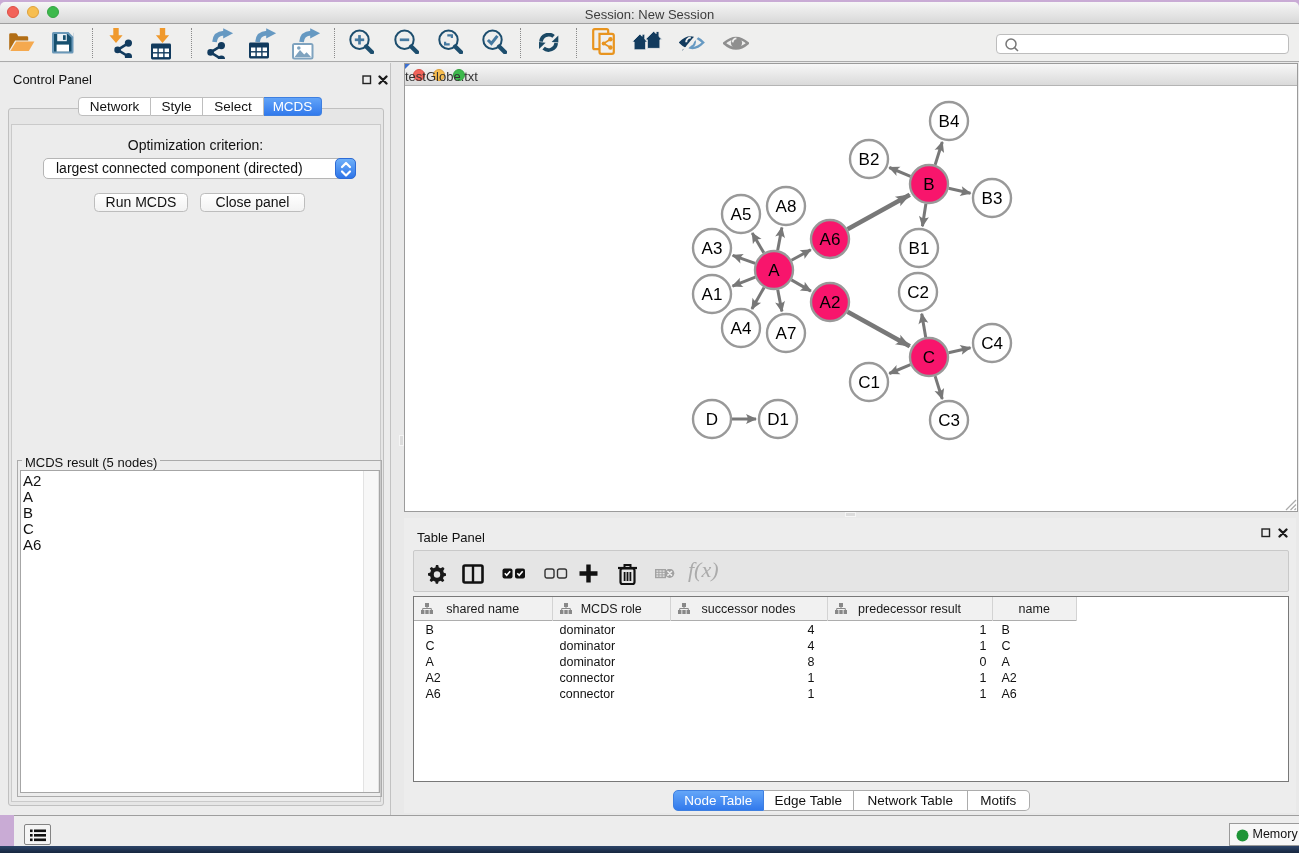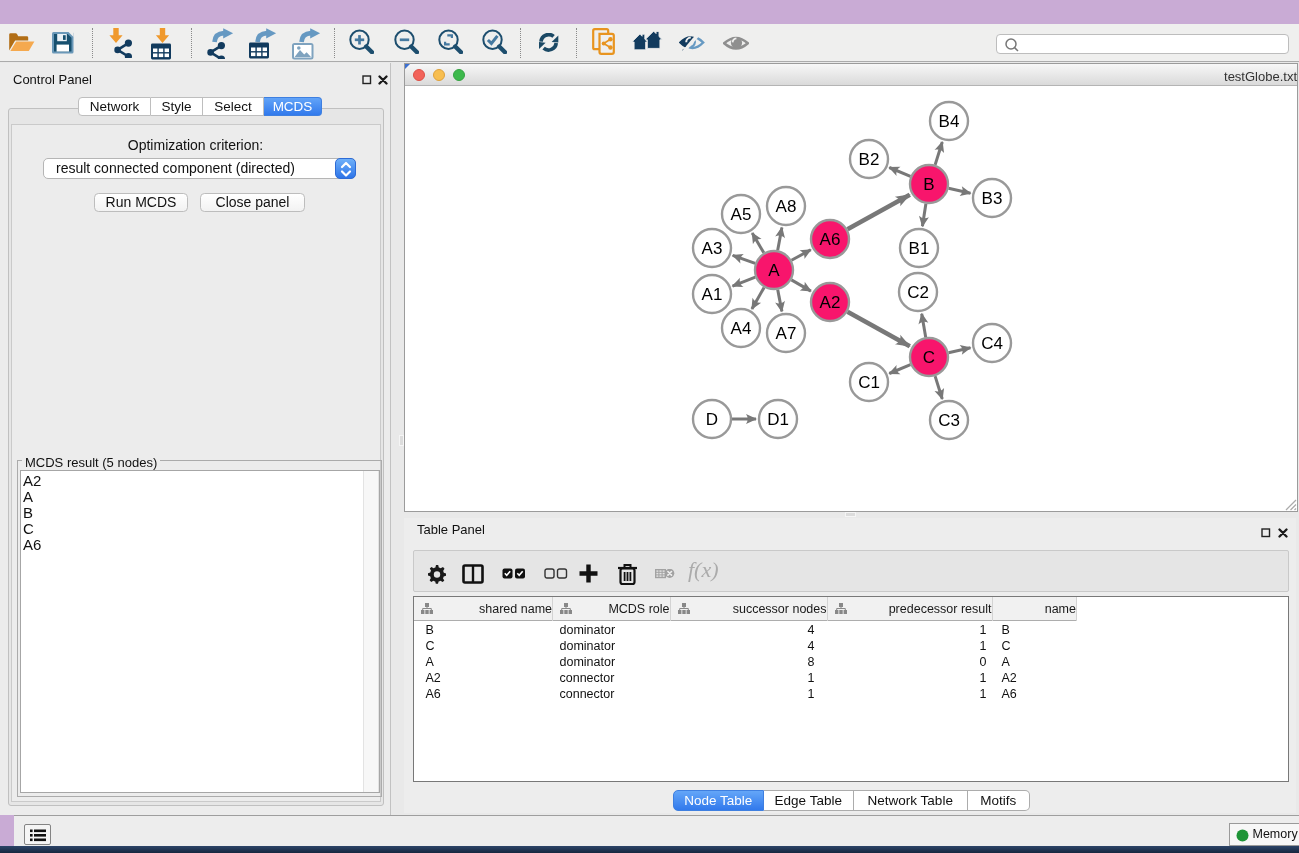--- a/index.html
+++ b/index.html
@@ -22,42 +22,48 @@
 #optlabel{position:absolute;left:0;top:73.5px;width:391px;text-align:center;font-size:14px;color:#111}
 #dropdown{position:absolute;left:43px;top:95px;width:313px;height:21px;background:#fff;border:1px solid #B5B5B5;border-radius:5px;font-size:14px;line-height:19px;color:#111;padding-left:12px}
 #ddcap{position:absolute;left:335px;top:95px;width:21px;height:21px;background:linear-gradient(#6FB0F9,#2D74E8);border-radius:5px;border:1px solid #2D6BD6}
 .btn{position:absolute;height:19px;background:linear-gradient(#FFFFFF,#F2F2F2);border:1px solid #BDBDBD;border-radius:4.5px;font-size:14px;text-align:center;line-height:17px;color:#111}
 #fieldset{position:absolute;left:17px;top:397px;width:365px;height:337px;border:1px solid #ABABAB}
 #fslegend{position:absolute;left:22px;top:391.5px;background:#ECECEC;padding:0 3px;font-size:13px;color:#111}
 #mcdslist{position:absolute;left:20px;top:406.5px;width:360px;height:323px;background:#fff;border:1px solid #A6A6A6;font-size:15px;line-height:16px;color:#111;padding:2px 0 0 2px}
 #mcdssb{position:absolute;left:363px;top:407.5px;width:16px;height:321px;background:#F7F7F7;border-left:1px solid #E3E3E3;border-right:1px solid #E3E3E3}
 #netwin{position:absolute;left:404px;top:63px;width:894px;height:449px;background:#fff;border:1px solid #9B9B9B}
 #nettb{position:absolute;left:0;top:0;width:892px;height:22px;background:linear-gradient(#F7F7F7,#DADADA);border-bottom:1px solid #B4B4B4}
-#nettitle{position:absolute;top:5px;width:100%;text-align:right;font-size:13px;color:#333}
+#nettitle{position:absolute;top:5px;width:100%;text-align:left;font-size:13px;color:#333}
 #tp{position:absolute;left:404px;top:518px;width:892px;height:295px;background:#EDEDED}
-#tphead{position:absolute;left:13px;top:4px;font-size:13px;color:#111}
+#tphead{position:absolute;left:13px;top:12px;font-size:13px;color:#111}
 #tptoolbar{position:absolute;left:8.5px;top:31.5px;width:876px;height:42px;background:#E5E5E5;border:1px solid #C9C9C9;border-radius:2px}
 #tbl{position:absolute;left:8.5px;top:77.5px;width:876px;height:186px;background:#fff;border:1px solid #787878}
 #tblhdr{position:absolute;left:0;top:0;width:663.5px;height:24px;background:#F1F1F1;border-bottom:1px solid #ADADAD}
 .hcell{position:absolute;top:0;height:24px;border-right:1px solid #D3D3D3}
-.htxt{position:absolute;top:5px;width:100%;text-align:right;font-size:12.5px;color:#1a1a1a}
+.htxt{position:absolute;top:5px;width:100%;text-align:center;font-size:12.5px;color:#1a1a1a}
 .trow{position:absolute;font-size:12.5px;color:#111;height:16px;line-height:16px}
 #btabs{position:absolute;left:268.5px;top:271.5px;height:21px;display:flex}
 .btab{height:21px;border:1px solid #ACACAC;border-left:none;background:#fff;color:#111;font-size:13.5px;text-align:center;line-height:19px}
 .btab.first{border-left:1px solid #ACACAC;border-radius:5px 0 0 5px}
 .btab.last{border-radius:0 5px 5px 0}
 .btab.sel{background:linear-gradient(#64A6F8,#3179EC);color:#fff;border-color:#3E7FE0}
 #statusbar{position:absolute;left:14px;top:815px;width:1299px;height:31px;background:#EDEDED;border-top:1px solid #9E9E9E}
 #listbtn{position:absolute;left:10px;top:8px;width:27px;height:21px;background:#F5F5F5;border:1px solid #848484;border-radius:2px}
 #membtn{position:absolute;left:1214.5px;top:7px;width:74.5px;height:23px;background:#F7F7F7;border:1px solid #9A9A9A;font-size:12.5px;line-height:21px;color:#111}
 #navy{position:absolute;left:0;top:846px;width:1299px;height:7px;background:linear-gradient(#2C4468,#16263E)}
 #search{position:absolute;left:996px;top:9.5px;width:293px;height:20px;background:#fff;border:1px solid #BDBDBD;border-radius:4px}
 </style></head>
 <body>
 <div id="app">
+<div id="titlebar">
+  <div class="tl" style="left:7px;top:4px;background:#F2635A;border:1px solid #DD4F45"></div>
+  <div class="tl" style="left:27px;top:4px;background:#F7BE50;border:1px solid #DFA13B"></div>
+  <div class="tl" style="left:47px;top:4px;background:#3DB94C;border:1px solid #35A343"></div>
+  <div id="title">Session: New Session</div>
+</div>
 <div id="toolbar">
 <svg class="abs" style="left:8.5px;top:9px" width="26" height="19" viewBox="0 0 26 19">
         <path d="M0.2,17.6 L0.2,1.6 Q0.2,0.2 1.6,0.2 L6.6,0.2 Q7.6,0.2 8,1 L9.2,3.2 L17.8,3.2 Q19.2,3.2 19.2,4.6 L19.2,7.6 L6.1,7.6 Z" fill="#B26E15"></path>
         <path d="M1.3,18 L7.2,8.4 L25.4,8.4 L19.8,18 Z" fill="#F5A94E"></path>
       </svg>
 <svg class="abs" style="left:52px;top:7.5px" width="22" height="22" viewBox="0 0 22 22">
         <rect x="0" y="0" width="21.5" height="21.5" rx="1.5" fill="#6A98B8"></rect>
         <path d="M16.5,0 L21.5,5 L21.5,0 Z" fill="#EFEFEE"></path>
         <path d="M2,2 L15.7,2 L19.5,5.8 L19.5,19.5 L2,19.5 Z" fill="#17506F"></path>
         <rect x="5.2" y="2" width="9.6" height="7.2" fill="#EAF1F6"></rect>
@@ -228,21 +234,21 @@
       </svg>
   <div id="cpouter"></div>
   <div id="cpinner"></div>
   <div id="optlabel">Optimization criterion:</div>
   <div id="tabs">
     <div class="tab first" style="width:73px">Network</div>
     <div class="tab" style="width:52px">Style</div>
     <div class="tab" style="width:61px">Select</div>
     <div class="tab sel last" style="width:58px">MCDS</div>
   </div>
-  <div id="dropdown">result connected component (directed)</div>
+  <div id="dropdown">largest connected component (directed)</div>
   <div id="ddcap">
         <svg class="abs" style="left:0px;top:0px" width="20" height="21" viewBox="0 0 20 21">
           <path d="M6,8 L10,4 L14,8" fill="none" stroke="#fff" stroke-width="2.2" stroke-linejoin="round" stroke-linecap="round"></path>
           <path d="M6,12.5 L10,16.5 L14,12.5" fill="none" stroke="#fff" stroke-width="2.2" stroke-linejoin="round" stroke-linecap="round"></path>
         </svg>
       </div>
   <div class="btn" style="left:94px;top:129.5px;width:94px">Run MCDS</div>
   <div class="btn" style="left:200px;top:129.5px;width:105px">Close panel</div>
   <div id="fieldset"></div>
   <div id="fslegend">MCDS result (5 nodes)</div>

